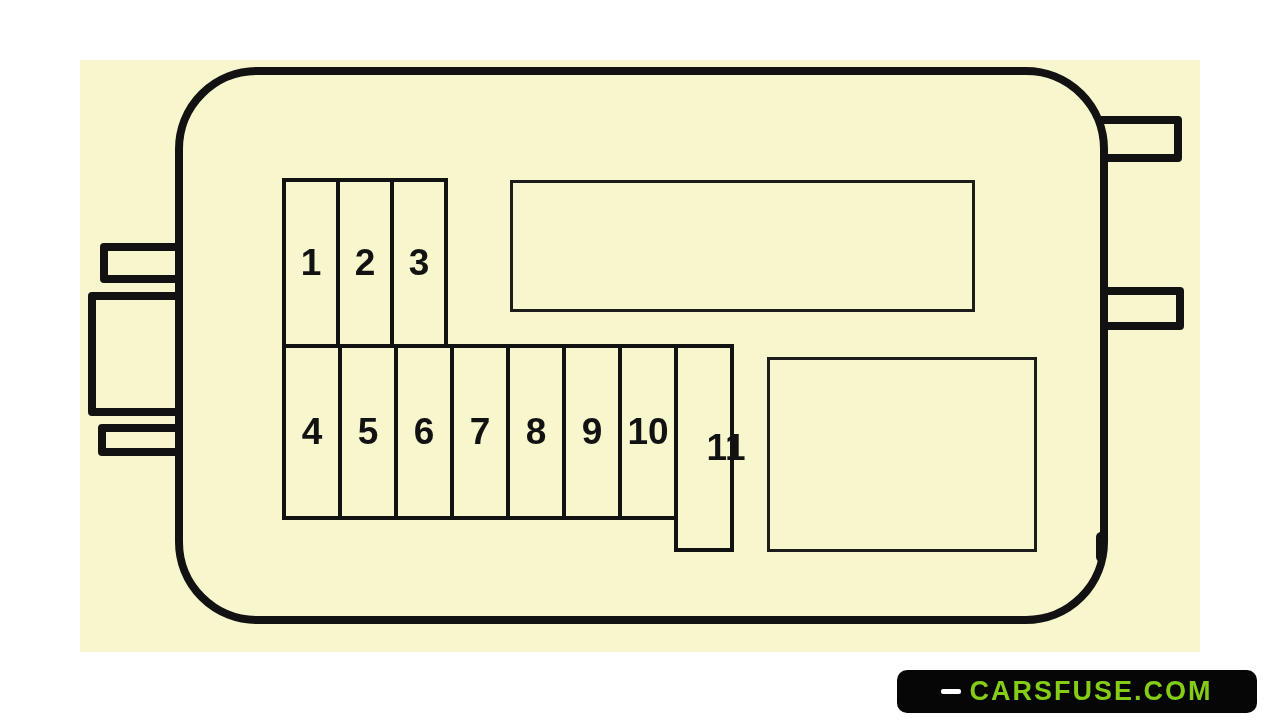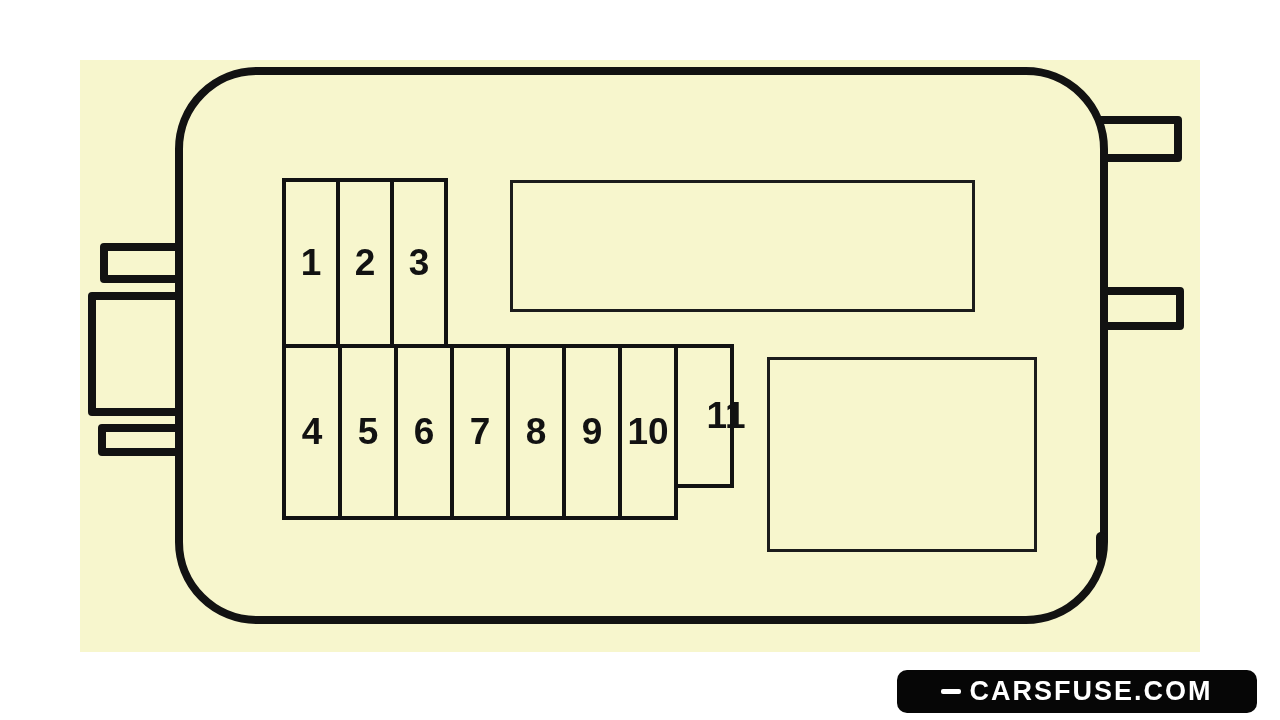--- a/index.html
+++ b/index.html
@@ -22,21 +22,21 @@
     font-family:"Liberation Sans",sans-serif;
   }
   .relay{
     position:absolute;border:3px solid #1c1c1c;box-sizing:border-box;
     background:transparent;
   }
   .badge{
     position:absolute;left:897px;top:670px;width:360px;height:43px;
     background:#060606;border-radius:10px;
     display:flex;align-items:center;justify-content:center;
-    color:#ffffff;font-weight:bold;font-size:27px;letter-spacing:2px;
+    color:#84cc16;font-weight:bold;font-size:27px;letter-spacing:2px;
     font-family:"Liberation Sans",sans-serif;
   }
   .badge-dash{
     display:inline-block;width:20px;height:5px;background:#ffffff;
     border-radius:2px;margin-right:8px;
   }
 </style>
 </head>
 <body>
 
@@ -85,21 +85,21 @@
   </div>
   <div class="cell" style="left:506px;top:344px;width:60px;height:176px;">
     <span>8</span>
   </div>
   <div class="cell" style="left:562px;top:344px;width:60px;height:176px;">
     <span>9</span>
   </div>
   <div class="cell" style="left:618px;top:344px;width:60px;height:176px;text-align:right;">
     <span>10</span>
   </div>
-  <div class="cell" style="left:674px;top:344px;width:60px;height:144px;padding-left:44px;">
+  <div class="cell" style="left:674px;top:344px;width:60px;height:208px;padding-left:44px;">
     <span>11</span>
   </div>
 
   <div class="relay" style="left:510px;top:180px;width:465px;height:132px;">
     <span></span>
   </div>
   <div class="relay" style="left:767px;top:357px;width:270px;height:195px;">
     <span></span>
   </div>
 

